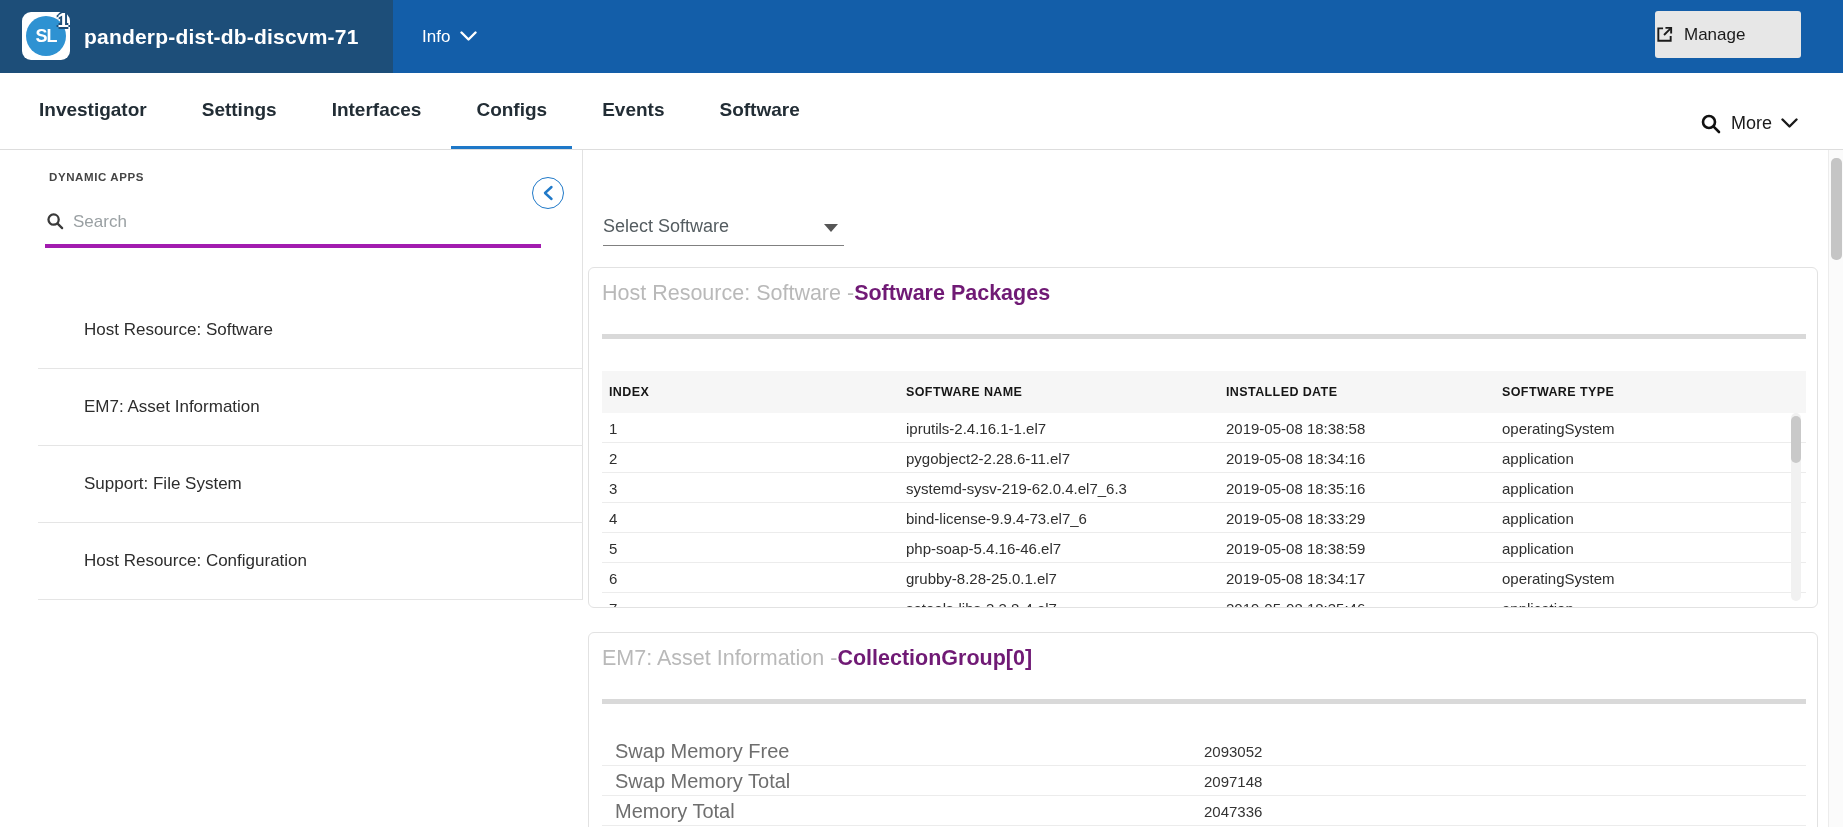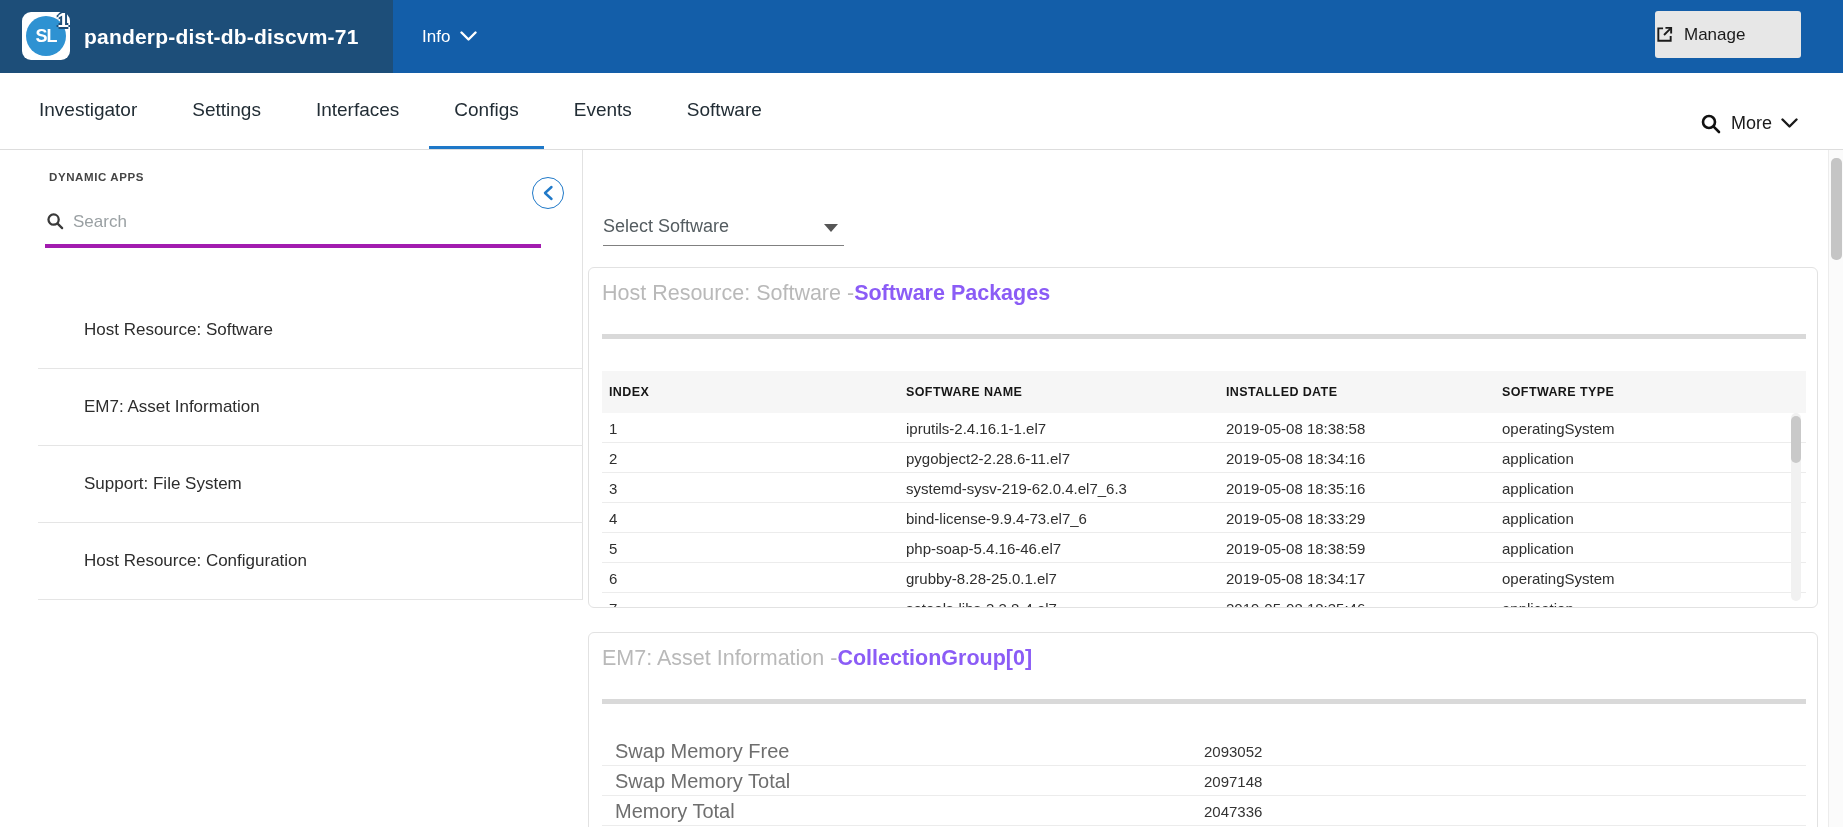--- a/index.html
+++ b/index.html
@@ -58,21 +58,21 @@
   .caret-down { position:absolute; right:6px; top:16px; width:0; height:0;
                 border-left:7px solid transparent; border-right:7px solid transparent;
                 border-top:8px solid #565656; }
 
   .card { position:absolute; left:588px; width:1230px; background:#fff; border:1px solid #e2e2e2;
           border-radius:6px; overflow:hidden; }
   .card.software { top:267px; height:341px; }
   .card.asset { top:632px; height:260px; }
   .section-title { position:absolute; left:13px; top:13px; font-size:21.5px; white-space:nowrap; }
   .section-title .prefix { color:#b9b9b9; }
-  .section-title .bold { color:#8b5cf6; font-weight:700; }
+  .section-title .bold { color:#701a75; font-weight:700; }
   .title-divider { position:absolute; left:13px; top:66px; width:1204px; height:5px; background:#d9d9d9; }
 
   .thead { position:absolute; left:13px; top:103px; width:1204px; height:42px; background:#f6f6f6; }
   .thead span { position:absolute; top:0; height:42px; display:flex; align-items:center;
                 font-size:12.5px; font-weight:700; color:#161616; letter-spacing:0.4px; }
   .tbody { position:absolute; left:13px; top:145px; width:1204px; }
   .t-row { position:relative; height:30px; border-bottom:1px solid #ececec; }
   .t-row span { position:absolute; top:0; height:30px; display:flex; align-items:center;
                 font-size:15px; color:#2f2f2f; white-space:nowrap; }
   .col0 { left:7px; } .col1 { left:304px; } .col2 { left:624px; } .col3 { left:900px; }
@@ -117,21 +117,21 @@
       <svg width="19" height="19" viewBox="0 0 20 20">
         <path d="M8.5 3.5 H3.5 V16.5 H16.5 V11.5" fill="none" stroke="#1b1b1b" stroke-width="2"></path>
         <path d="M11 3 H17 V9" fill="none" stroke="#1b1b1b" stroke-width="2"></path>
         <path d="M16.5 3.5 L9.5 10.5" fill="none" stroke="#1b1b1b" stroke-width="2"></path>
       </svg>
       <span>Manage</span>
     </button>
   </div>
 
   <div class="tabbar">
-    <div id="tabs" style="display:flex;">
+    <div id="tabs" style="display:flex;font-weight:bold;">
         <div class="tab">Investigator</div>
         <div class="tab">Settings</div>
         <div class="tab">Interfaces</div>
         <div class="tab active">Configs</div>
         <div class="tab">Events</div>
         <div class="tab">Software</div>
       </div>
     <div class="more-cluster">
       <svg width="22" height="22" viewBox="0 0 22 22">
         <circle cx="9" cy="9" r="6" fill="none" stroke="#111" stroke-width="2.6"></circle>

